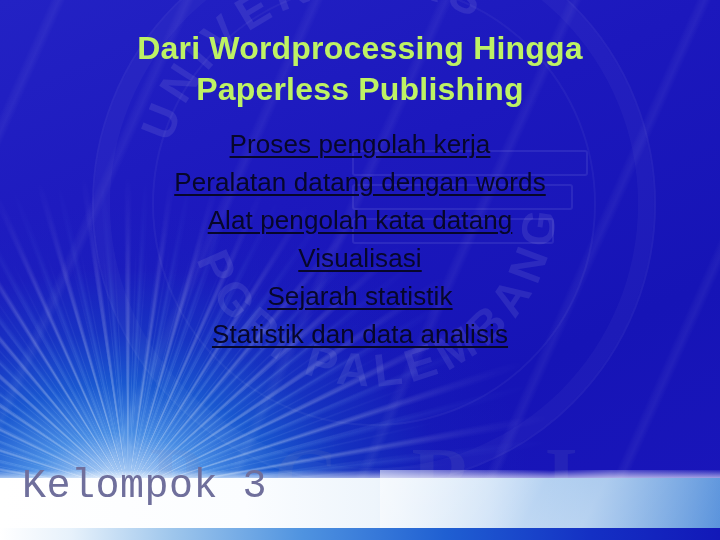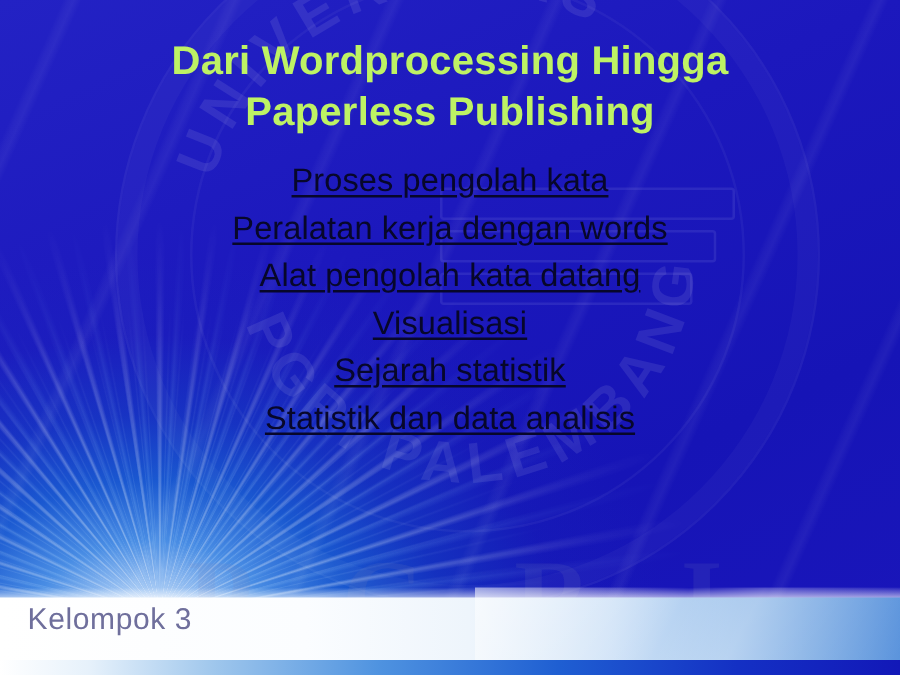--- a/index.html
+++ b/index.html
@@ -267,23 +267,23 @@
   }
   .body-list .line span {
     text-decoration: underline;
     text-underline-offset: 3px;
     text-decoration-thickness: 2px;
   }
 
   .kelompok {
     position: absolute;
     left: 22px;
-    top: 482px;
-    font-family: Liberation Sans, sans-serif;
-    font-size: 24px;
+    top: 464px;
+    font-family: Liberation Mono, monospace;
+    font-size: 40px;
     color: #6f6f9c;
     letter-spacing: 0.5px;
     white-space: nowrap;
   }
 </style>
 </head>
 <body>
 
 <div id="slide">
 
@@ -326,22 +326,22 @@
   <div class="band-bottom-blue"></div>
 
   <div class="content">
 
     <div class="title">
       <div>Dari Wordprocessing Hingga</div>
       <div>Paperless Publishing</div>
     </div>
 
     <div class="body-list">
-      <div class="line"><span>Proses pengolah kata</span></div>
-      <div class="line"><span>Peralatan kerja dengan words</span></div>
+      <div class="line"><span>Proses pengolah kerja</span></div>
+      <div class="line"><span>Peralatan datang dengan words</span></div>
       <div class="line"><span>Alat pengolah kata datang</span></div>
       <div class="line"><span>Visualisasi</span></div>
       <div class="line"><span>Sejarah statistik</span></div>
       <div class="line"><span>Statistik dan data analisis</span></div>
     </div>
 
     <div class="kelompok">Kelompok 3</div>
 
   </div>
 </div>

